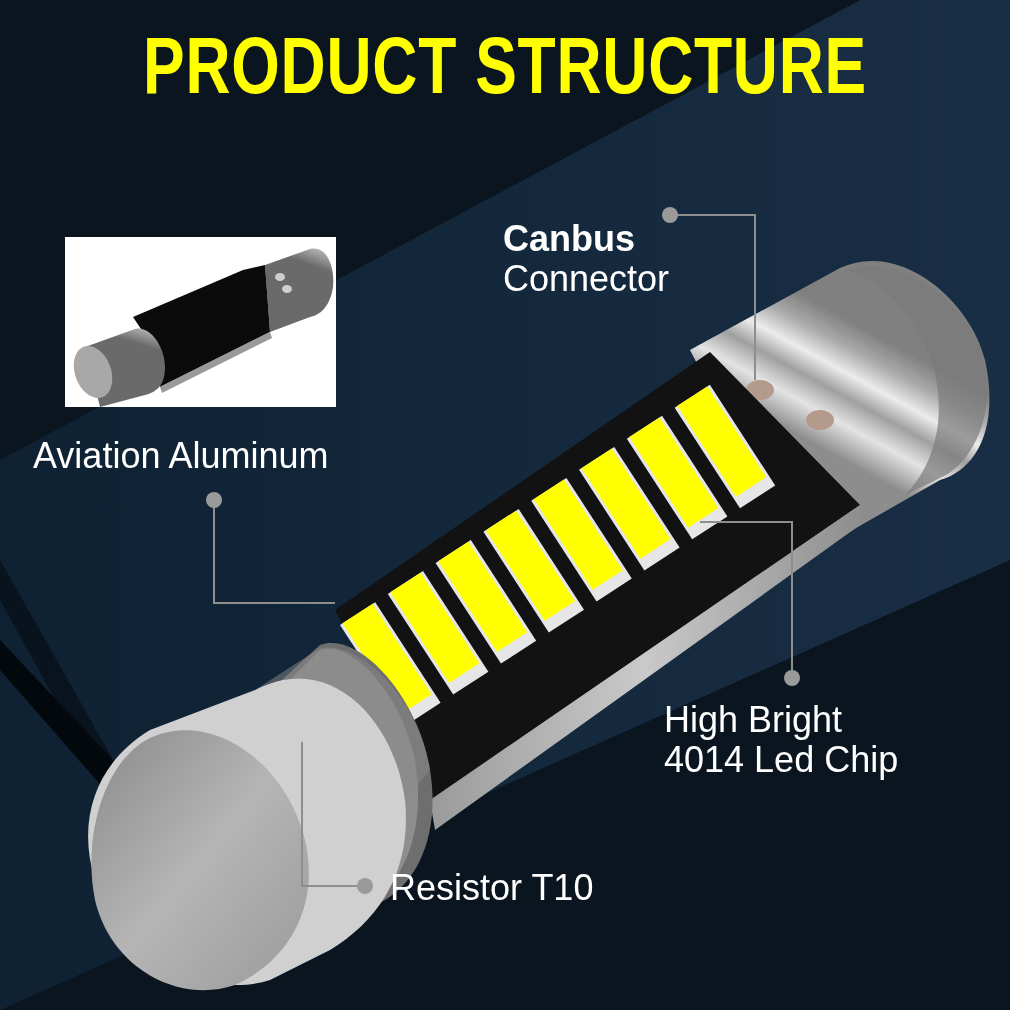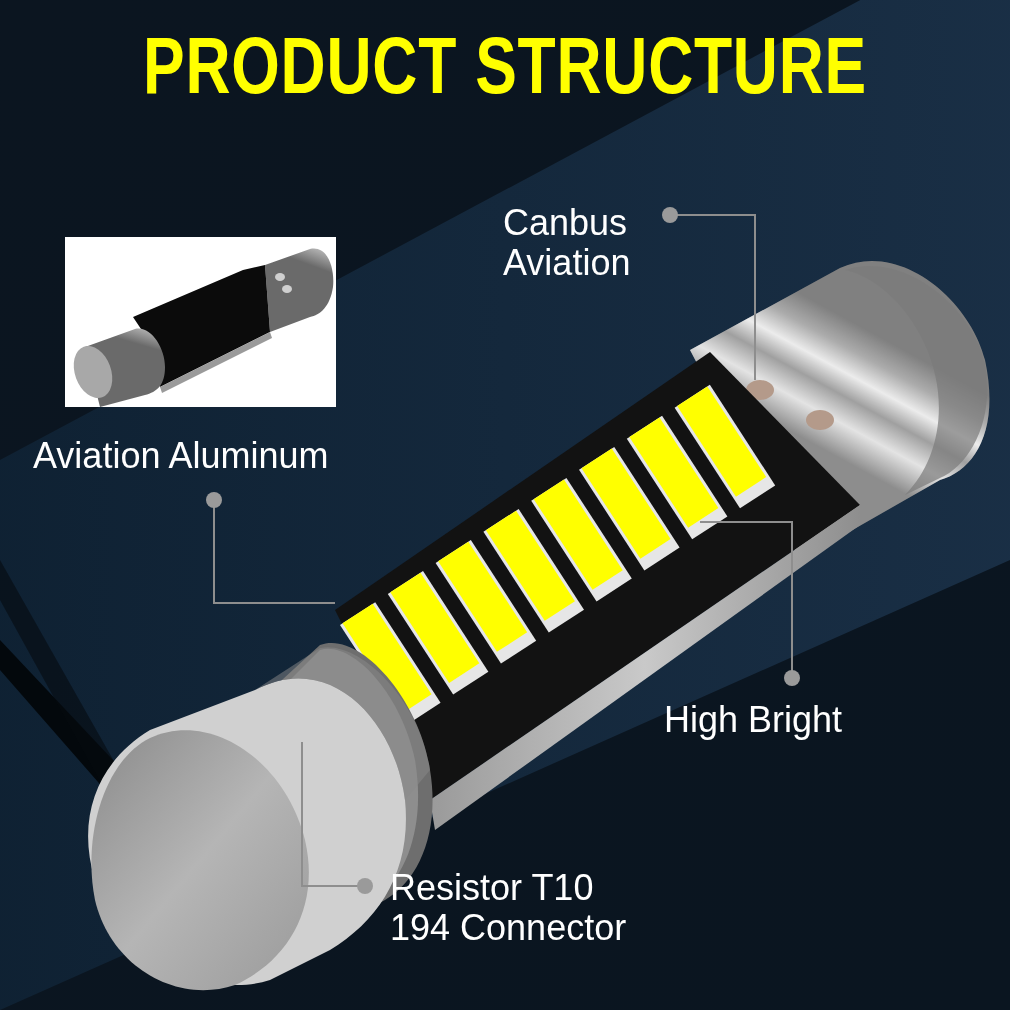--- a/index.html
+++ b/index.html
@@ -7,21 +7,21 @@
   .canvas { position: relative; width: 1010px; height: 1010px; overflow: hidden; }
   svg.scene { position: absolute; left: 0; top: 0; }
   .title {
     position: absolute; left: 0; top: 26px; width: 1010px; text-align: center;
     font-family: "Liberation Sans", sans-serif; font-weight: bold;
     font-size: 80px; letter-spacing: 1px; color: #ffff00;
     transform: scaleX(0.78); transform-origin: center top;
     line-height: 1;
   }
   .label { position: absolute; color: #ffffff; font-size: 36px; line-height: 40px; font-family: "Liberation Sans", sans-serif; }
-  .label b { font-weight: normal; display: block; }
+  .label b { font-weight: bold; display: block; margin-top: 16px; }
   .label span { display: block; }
   .inset {
     position: absolute; left: 65px; top: 237px; width: 271px; height: 170px; background: #ffffff;
   }
 </style>
 </head>
 <body>
 
 <div class="canvas">
 
@@ -163,29 +163,29 @@
       <polygon points="95,150 205,95 207,101 97,156" fill="#9a9a9a"></polygon>
       <path d="M20,110 L70,92 C85,88 100,110 100,130 C100,148 92,155 80,158 L35,170 Z" fill="url(#insetMetal)"></path>
       <ellipse cx="28" cy="135" rx="18" ry="27" fill="#a8a8a8" transform="rotate(-20 28 135)"></ellipse>
     </svg>
   </div>
 
   <div class="title">PRODUCT STRUCTURE</div>
 
   <div class="label" style="left:503px; top:203px;">
     <b>Canbus</b>
-    <span>Aviation</span>
+    <span>Connector</span>
   </div>
 
   <div class="label" style="left:33px; top:436px;">
     <span>Aviation Aluminum</span>
   </div>
 
   <div class="label" style="left:664px; top:700px;">
     <span>High Bright</span>
+    <span>4014 Led Chip</span>
   </div>
 
   <div class="label" style="left:390px; top:868px;">
     <span>Resistor T10</span>
-    <span>194 Connector</span>
   </div>
 
 </div>
 
 </body></html>

